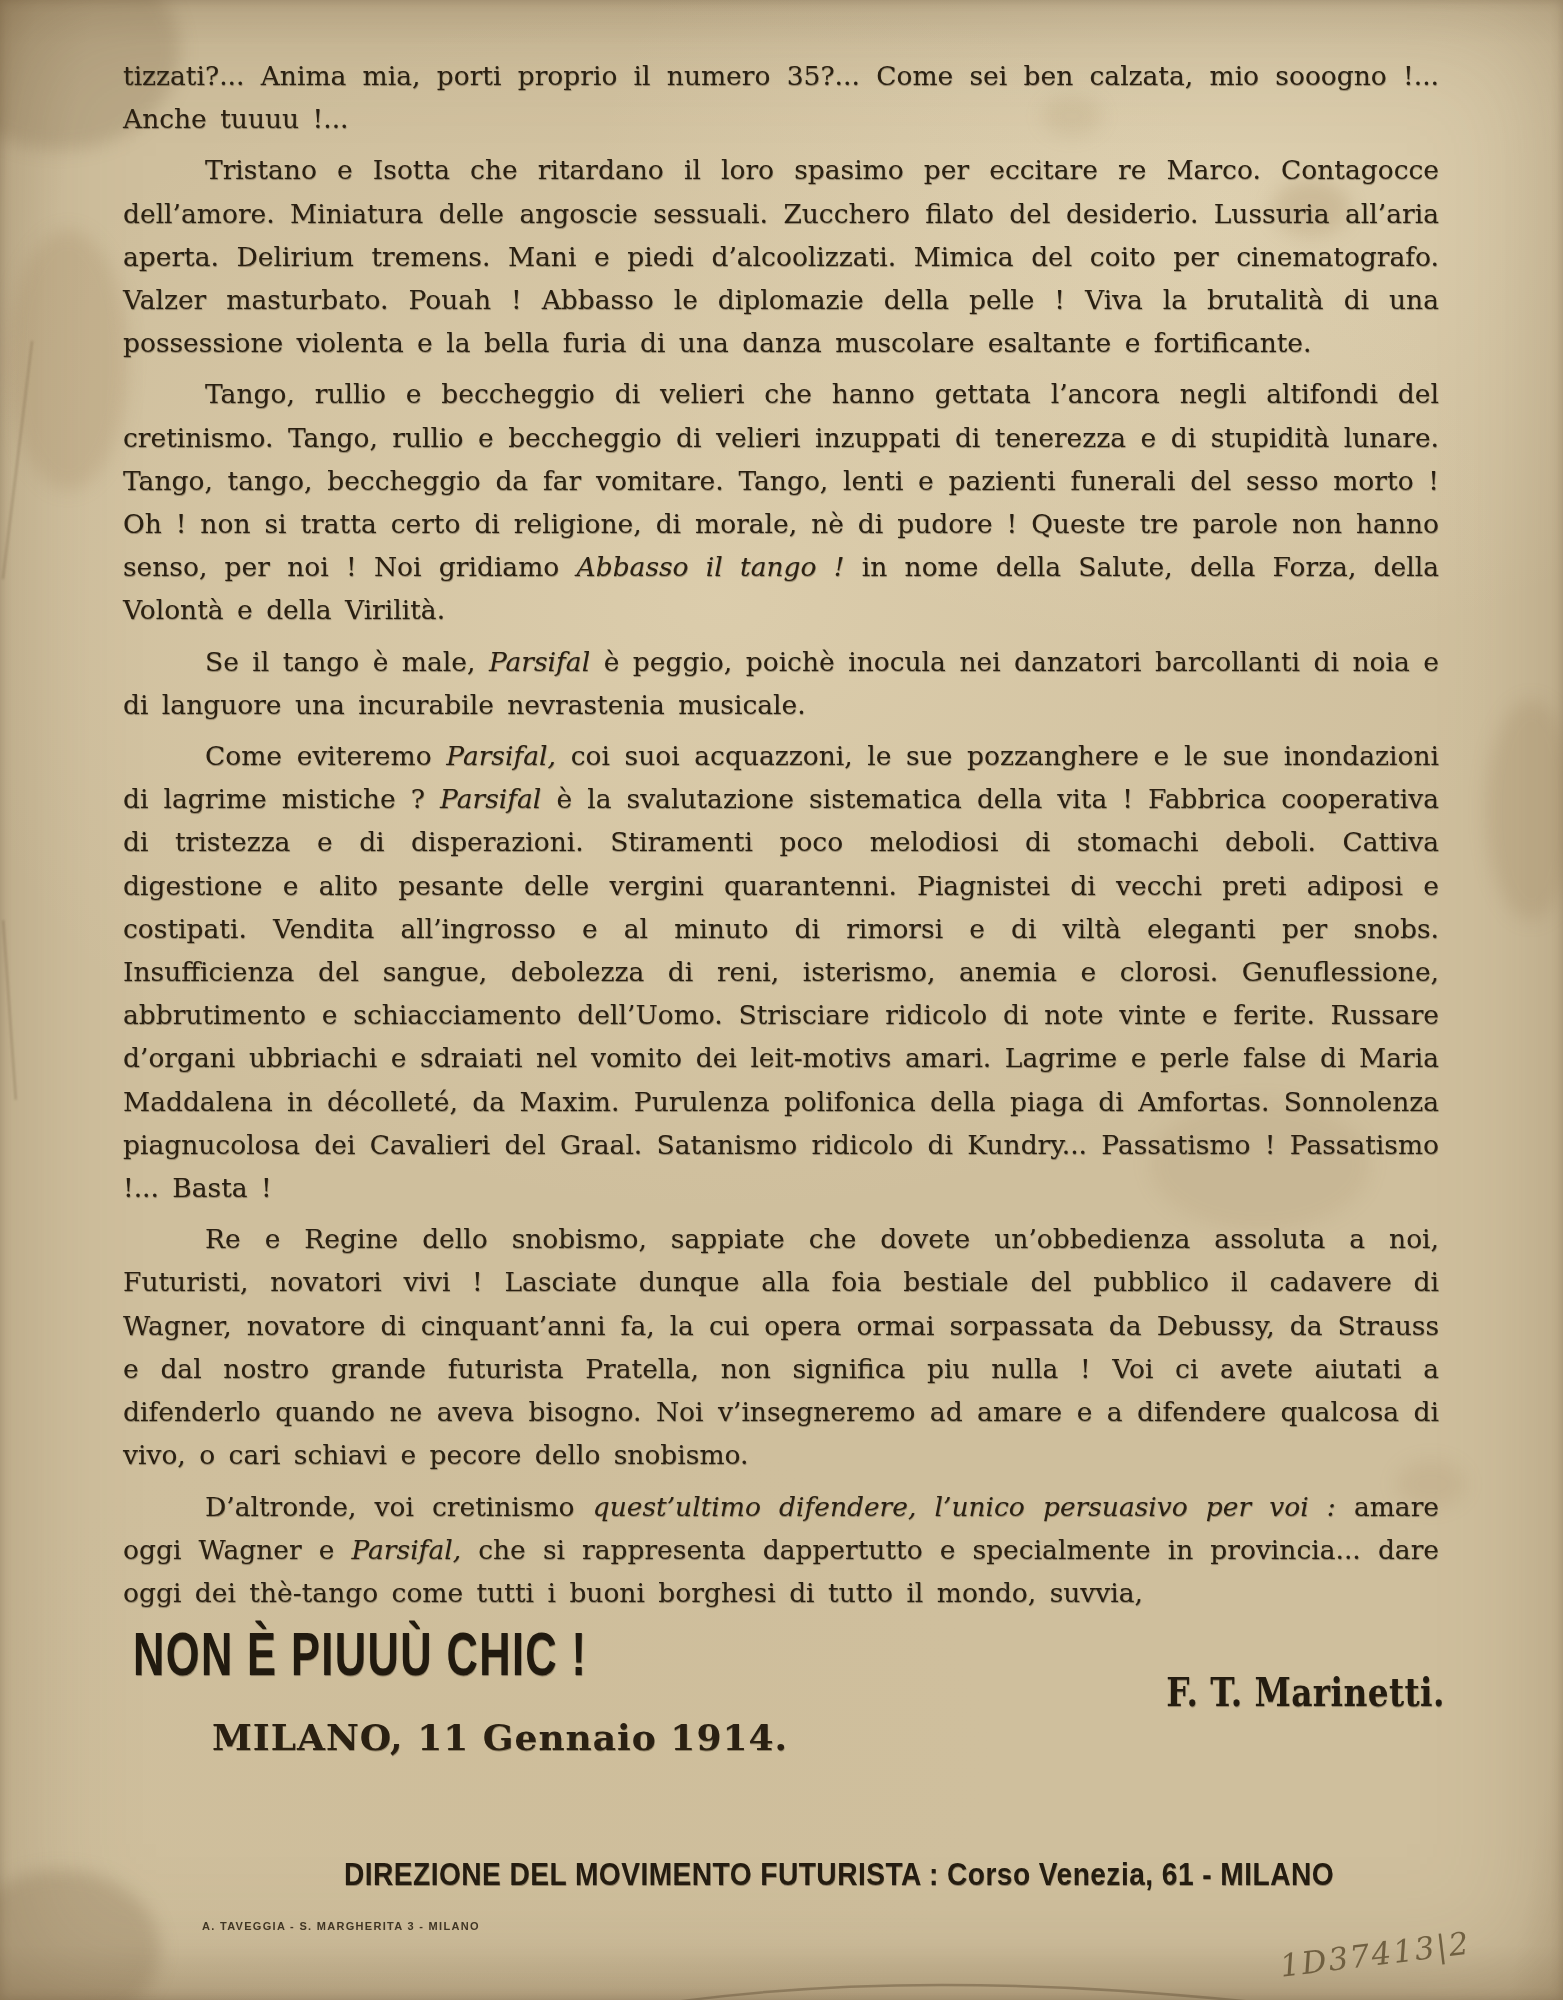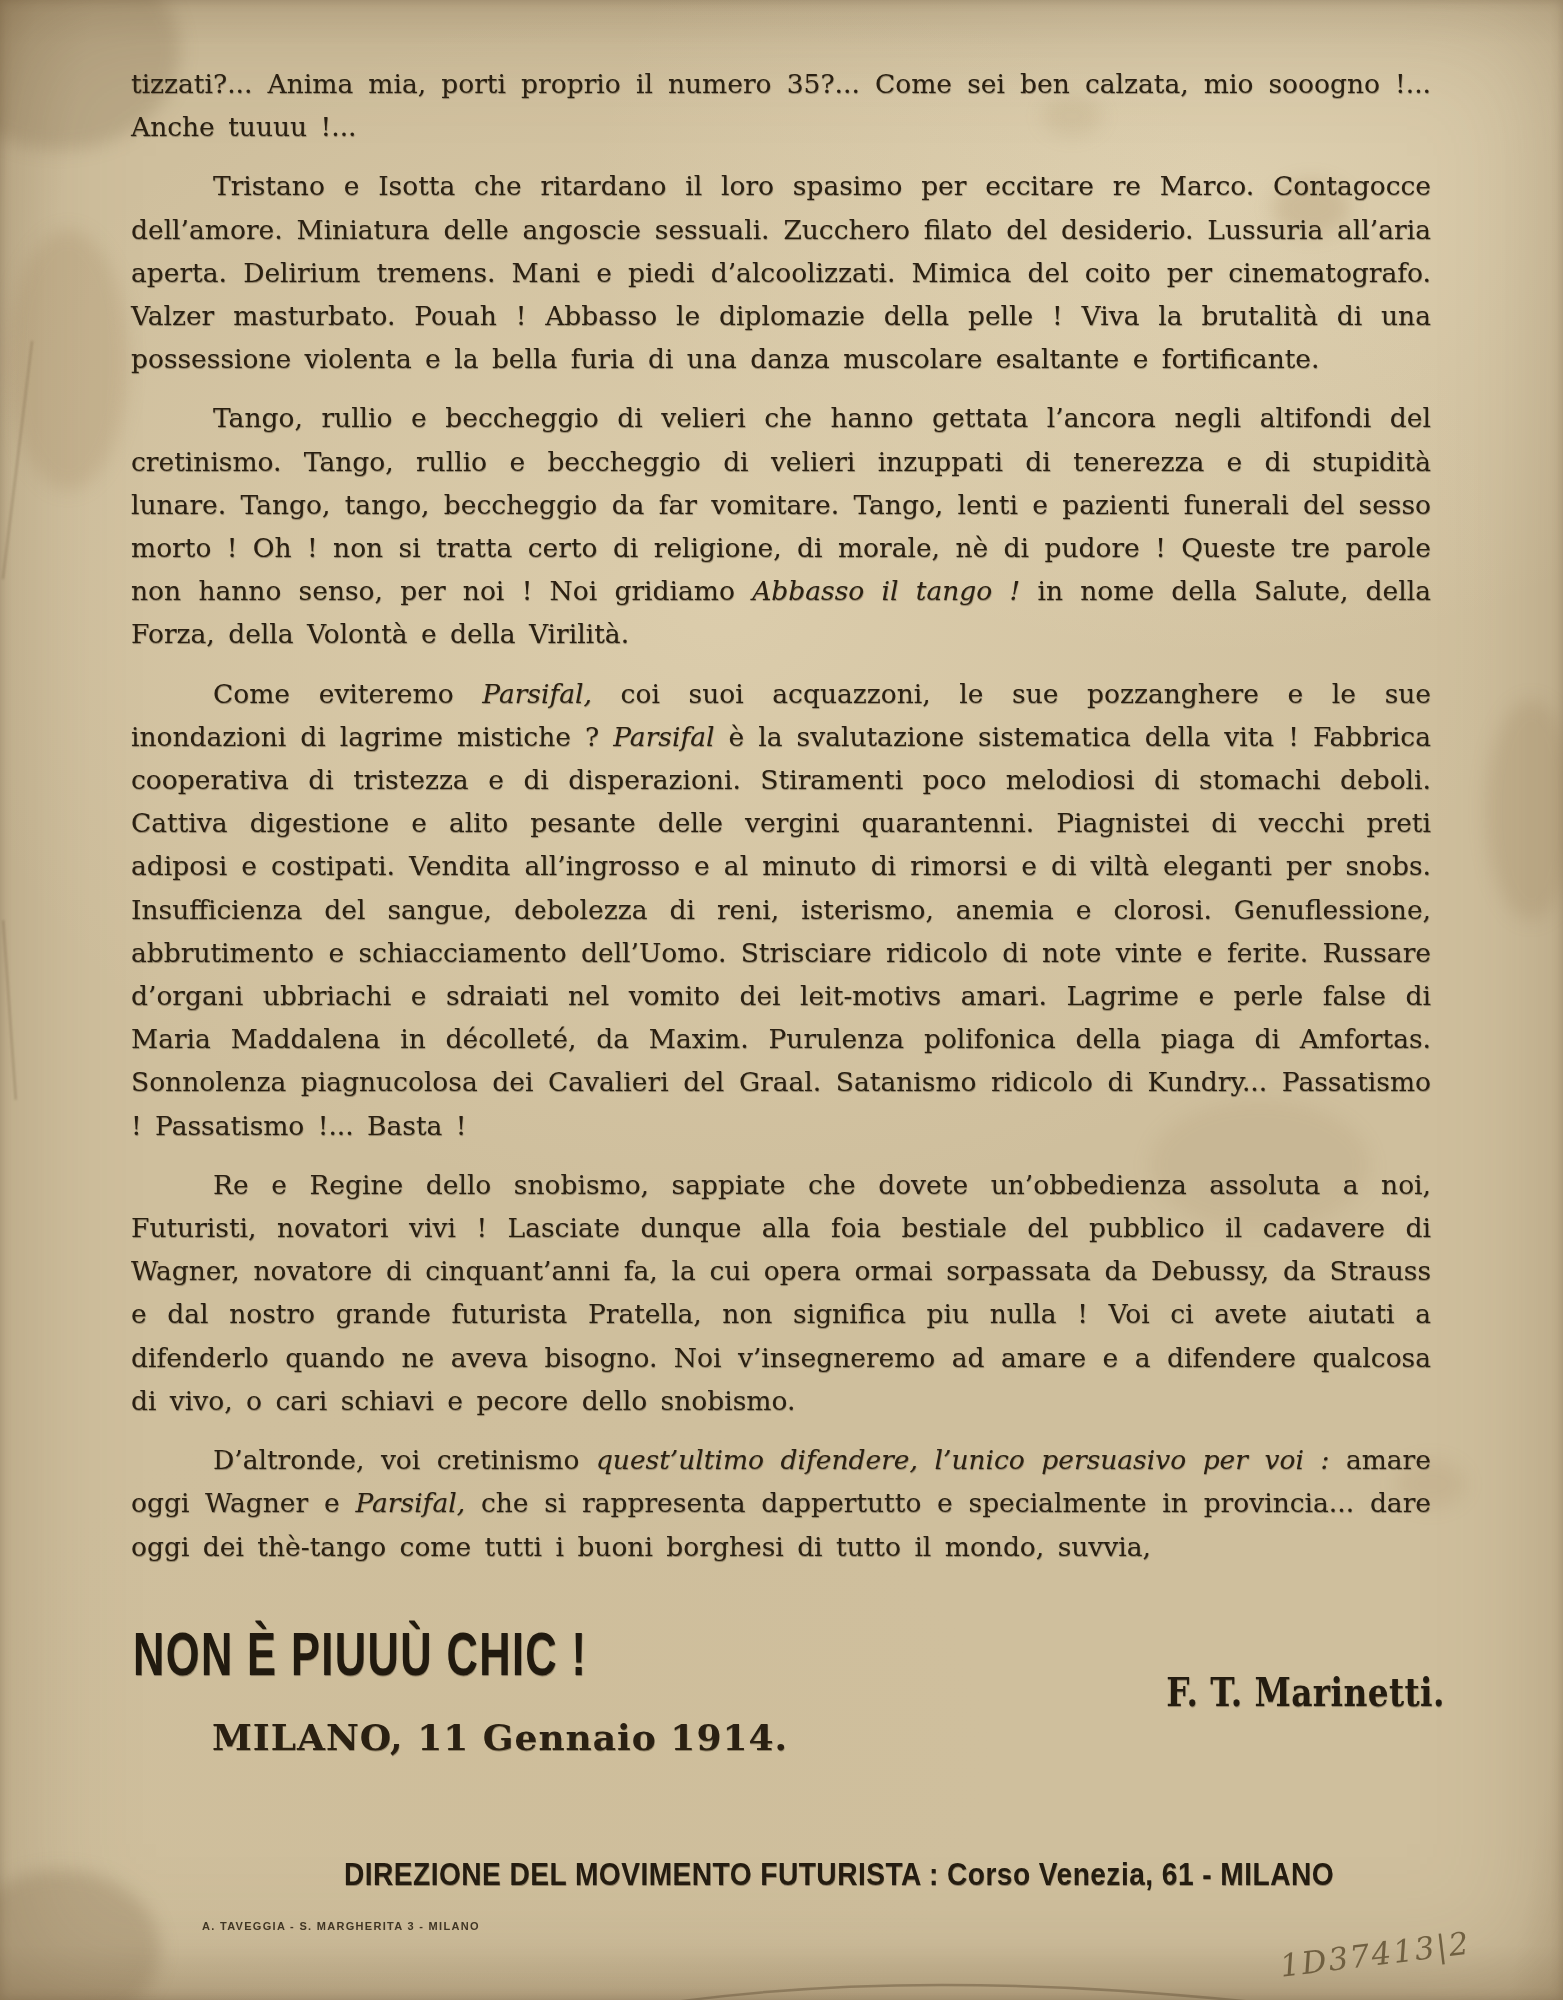--- a/index.html
+++ b/index.html
@@ -24,21 +24,21 @@
   .crease{position:absolute;background:linear-gradient(90deg, rgba(96,76,48,0.0), rgba(96,76,48,0.35), rgba(96,76,48,0.0));filter:blur(1px);pointer-events:none;}
 
   .body-text{
     position:absolute;left:115px;top:46px;width:1332px;
     font-size:26.5px;line-height:43.2px;
     text-align:justify;
     word-spacing:5px;
     color:#2a2012;
     text-shadow:0.4px 0.6px 0.8px rgba(58,44,26,0.45);
   }
-  .body-text p{margin:16px;text-indent:82px;}
+  .body-text p{margin:8px;text-indent:82px;}
   .body-text p.no-indent{text-indent:0;}
   .it{font-style:italic;}
 
   .slogan{
     position:absolute;left:133px;top:1618px;
     font-family:"Liberation Sans", sans-serif;
     font-weight:700;font-size:62px;letter-spacing:2px;
     color:#211a0f;white-space:nowrap;
     transform:scaleX(0.70);transform-origin:left top;
     text-shadow:0.6px 0.8px 0.8px rgba(50,38,22,0.45);
@@ -94,20 +94,21 @@
   <div class="stain" style="left:-40px;top:1870px;width:200px;height:160px;background:rgba(116,92,58,0.25);"></div>
   <div class="stain" style="left:-60px;top:-50px;width:240px;height:200px;background:rgba(110,88,55,0.22);"></div>
   <div class="stain" style="left:1396px;top:1460px;width:70px;height:48px;background:rgba(150,118,76,0.12);"></div>
   <div class="crease" style="left:16px;top:340px;width:3px;height:240px;transform:rotate(7deg);"></div>
   <div class="crease" style="left:8px;top:920px;width:3px;height:180px;transform:rotate(-4deg);"></div>
 
   <div class="body-text">
       <p class="no-indent"><span>tizzati?... Anima mia, porti proprio il numero 35?... Come sei ben calzata, mio sooogno !... Anche tuuuu !...</span></p>
       <p><span>Tristano e Isotta che ritardano il loro spasimo per eccitare re Marco. Contagocce dell’amore. Miniatura delle angoscie sessuali. Zucchero filato del desiderio. Lussuria all’aria aperta. Delirium tremens. Mani e piedi d’alcoolizzati. Mimica del coito per cinematografo. Valzer masturbato. Pouah ! Abbasso le diplomazie della pelle ! Viva la brutalità di una possessione violenta e la bella furia di una danza muscolare esaltante e fortificante.</span></p>
       <p><span>Tango, rullio e beccheggio di velieri che hanno gettata l’ancora negli altifondi del cretinismo. Tango, rullio e beccheggio di velieri inzuppati di tenerezza e di stupidità lunare. Tango, tango, beccheggio da far vomitare. Tango, lenti e pazienti funerali del sesso morto ! Oh ! non si tratta certo di religione, di morale, nè di pudore ! Queste tre parole non hanno senso, per noi ! Noi gridiamo </span><span class="it">Abbasso il tango !</span><span> in nome della Salute, della Forza, della Volontà e della Virilità.</span></p>
+      <p><span>Se il tango è male, </span><span class="it">Parsifal</span><span> è peggio, poichè inocula nei danzatori barcollanti di noia e di languore una incurabile nevrastenia musicale.</span></p>
       <p><span>Come eviteremo </span><span class="it">Parsifal,</span><span> coi suoi acquazzoni, le sue pozzanghere e le sue inondazioni di lagrime mistiche ? </span><span class="it">Parsifal</span><span> è la svalutazione sistematica della vita ! Fabbrica cooperativa di tristezza e di disperazioni. Stiramenti poco melodiosi di stomachi deboli. Cattiva digestione e alito pesante delle vergini quarantenni. Piagnistei di vecchi preti adiposi e costipati. Vendita all’ingrosso e al minuto di rimorsi e di viltà eleganti per snobs. Insufficienza del sangue, debolezza di reni, isterismo, anemia e clorosi. Genuflessione, abbrutimento e schiacciamento dell’Uomo. Strisciare ridicolo di note vinte e ferite. Russare d’organi ubbriachi e sdraiati nel vomito dei leit-motivs amari. Lagrime e perle false di Maria Maddalena in décolleté, da Maxim. Purulenza polifonica della piaga di Amfortas. Sonnolenza piagnucolosa dei Cavalieri del Graal. Satanismo ridicolo di Kundry... Passatismo ! Passatismo !... Basta !</span></p>
       <p><span>Re e Regine dello snobismo, sappiate che dovete un’obbedienza assoluta a noi, Futuristi, novatori vivi ! Lasciate dunque alla foia bestiale del pubblico il cadavere di Wagner, novatore di cinquant’anni fa, la cui opera ormai sorpassata da Debussy, da Strauss e dal nostro grande futurista Pratella, non significa piu nulla ! Voi ci avete aiutati a difenderlo quando ne aveva bisogno. Noi v’insegneremo ad amare e a difendere qualcosa di vivo, o cari schiavi e pecore dello snobismo.</span></p>
       <p><span>D’altronde, voi cretinismo </span><span class="it">quest’ultimo difendere, l’unico persuasivo per voi :</span><span> amare oggi Wagner e </span><span class="it">Parsifal,</span><span> che si rappresenta dappertutto e specialmente in provincia... dare oggi dei thè-tango come tutti i buoni borghesi di tutto il mondo, suvvia,</span></p>
     </div>
 
   <div class="slogan">NON È PIUUÙ CHIC !</div>
   <div class="signature">F. T. Marinetti.</div>
   <div class="dateline">MILANO, 11 Gennaio 1914.</div>
   <div class="footer-address">DIREZIONE DEL MOVIMENTO FUTURISTA : Corso Venezia, 61 - MILANO</div>
   <div class="printer-imprint">A. TAVEGGIA - S. MARGHERITA 3 - MILANO</div>

